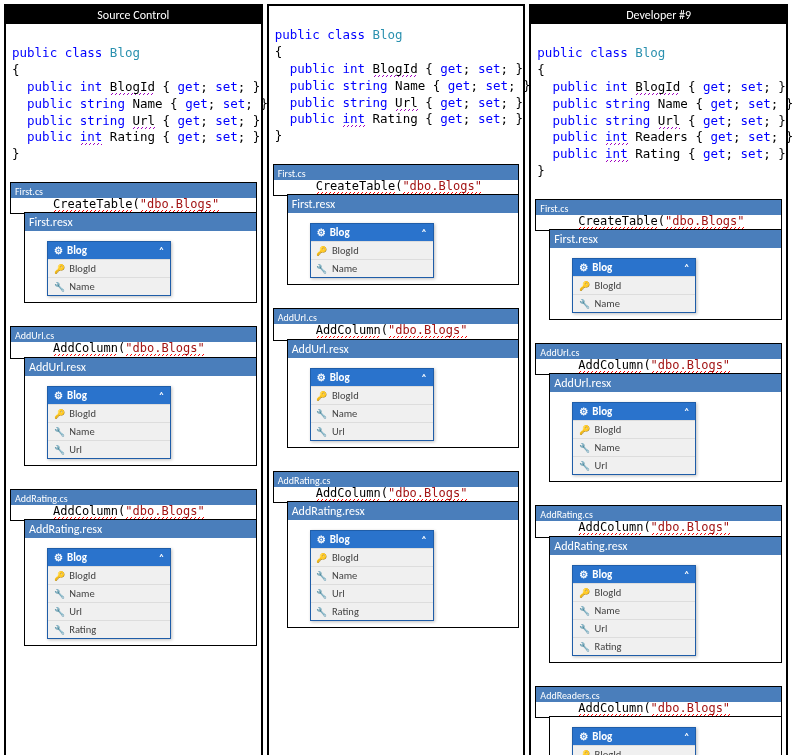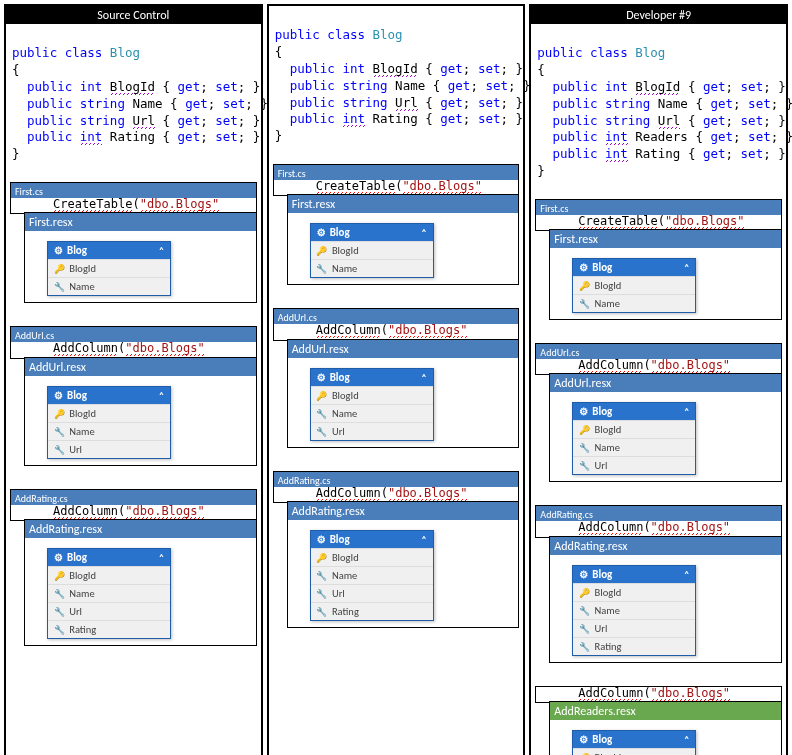--- a/index.html
+++ b/index.html
@@ -445,24 +445,24 @@
                     <span class="pr">🔧</span>
                     <span>Rating</span>
                   </div>
                 </div>
               </div>
             </div>
           </div>
         </div>
         <div class="conn-host">
           <div class="migration">
-            <div class="mig-snippet"><span class="call squiggle-red">AddColumn</span>(<span class="str squiggle-red">"dbo.Blogs"</span></div>
-          </div>
-          <div class="resx-wrap">
-            <div class="resx-file resx-file-green">AddReaders.resx</div>
+            <div class="mig-file mig-file-blue">AddReaders.cs</div>
+            <div class="mig-snippet"><span class="call squiggle-red">AddColumn</span>(<span class="str squiggle-red">"dbo.Blogs"</span></div>
+          </div>
+          <div class="resx-wrap">
             <div class="resx-body">
               <div class="entity">
                 <div class="entity-header">
                   <span><span class="ico">⚙</span><span>Blog</span></span>
                   <span class="chev">˄</span>
                 </div>
                 <div class="entity-rows">
                   <div class="entity-row">
                     <span class="pk">🔑</span>
                     <span>BlogId</span>

